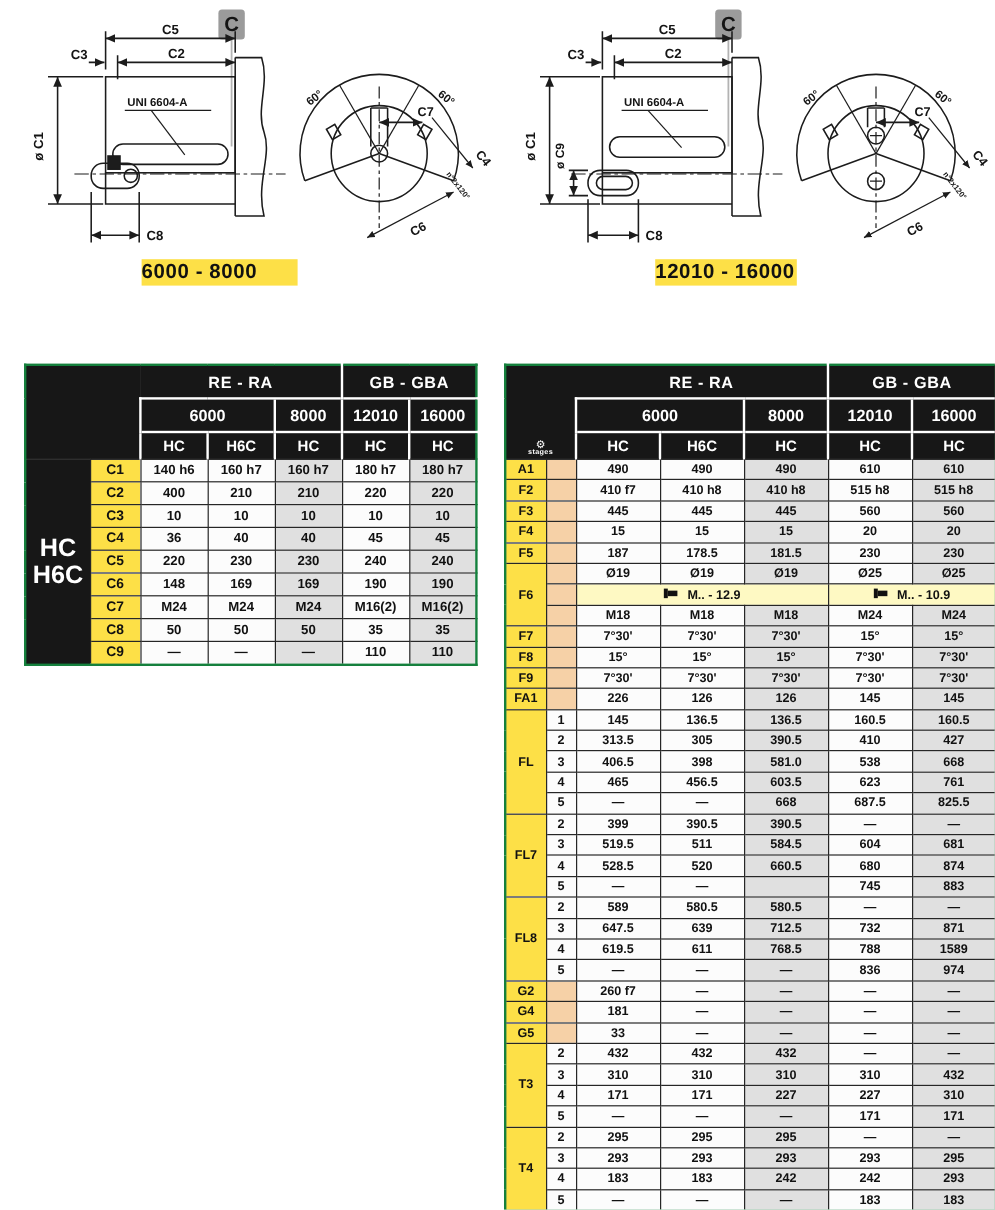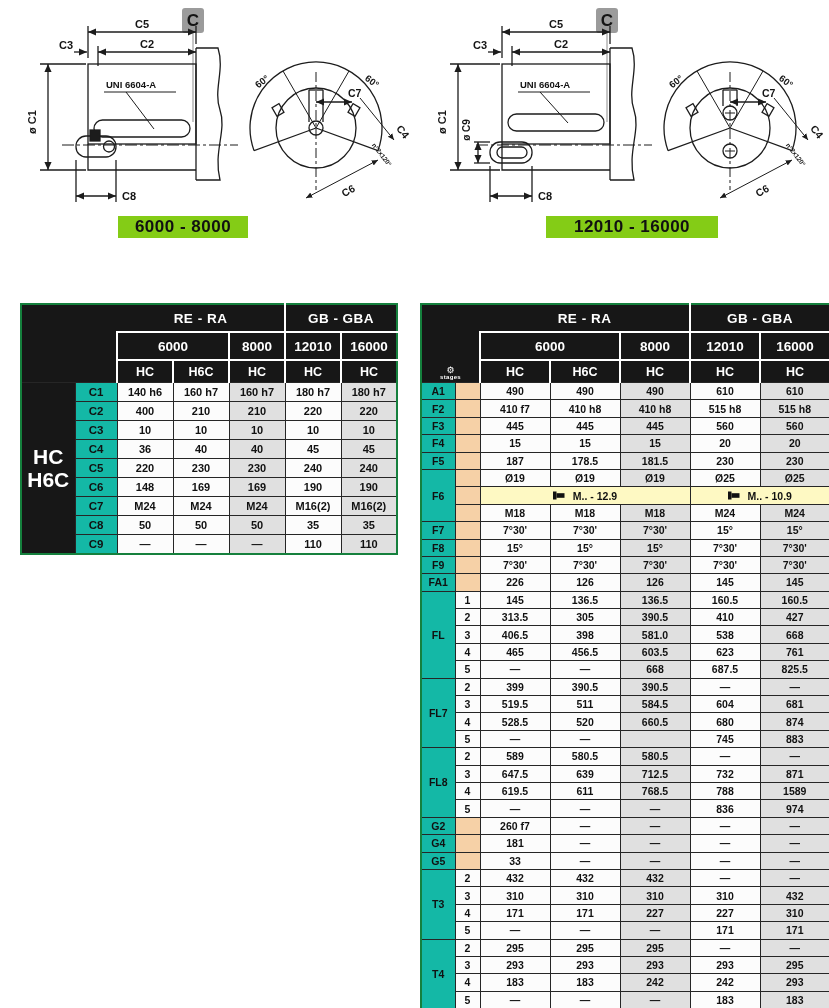--- a/index.html
+++ b/index.html
@@ -7,25 +7,25 @@
     width:829px;height:1008px;overflow:hidden;position:relative;
     background:#ffffff;font-family:"Liberation Sans",sans-serif;color:#111;
   }
   
   .dwg{position:absolute;top:2px;}
   #dwgL{left:6px;}
   #dwgR{left:420px;}
   svg text{font-family:"Liberation Sans",sans-serif;font-weight:bold;fill:#141414;}
   .badge{
     position:absolute;top:216px;height:22px;line-height:22px;
-    background:#84cc16;color:#111;font-weight:bold;font-size:17px;
-    text-align:center;letter-spacing:.5px;
+    background:#fde047;color:#111;font-weight:bold;font-size:17px;
+    text-align:left;letter-spacing:.5px;
   }
   #badgeL{left:118px;width:130px;}
-  #badgeR{left:546px;width:172px;}
+  #badgeR{left:546px;width:118px;}
 
   
   table.spec{position:absolute;border-collapse:collapse;table-layout:fixed;border:2px solid #15803d;}
   #ltbl{left:20px;top:303px;width:376px;}
   #rtbl{left:420px;top:303px;width:409px;}
   thead{background:#171717;}
   thead th{background:#171717;color:#fff;border:0;padding:0;text-align:center;vertical-align:middle;}
   th.corner{background:#171717;}
   th.gh{font-size:13.5px;height:26px;letter-spacing:.5px;}
   th.sh{font-size:13.5px;height:26px;margin-left:26px;}
@@ -34,21 +34,21 @@
   .wt{border-top:2px solid #fff !important;}
   th.stg-hd{height:21px;vertical-align:bottom;padding-bottom:1px;}
   .gear{display:block;font-size:9px;line-height:8px;color:#fff;font-weight:normal;}
   .stg-txt{display:block;font-size:6px;line-height:7px;color:#fff;font-weight:bold;letter-spacing:.3px;}
   tbody td{
     border:1px solid #262626;padding:0;text-align:center;vertical-align:middle;
     white-space:nowrap;overflow:hidden;font-weight:bold;
   }
   #ltbl tbody td{height:18px;font-size:11px;}
   #rtbl tbody td{height:16.4px;font-size:10.5px;}
-  td.lbl{background:#14b8a6;font-size:10.5px;}
+  td.lbl{background:#fde047;font-size:10.5px;}
   #ltbl td.lbl{font-size:11.5px;}
   td.val{background:#fcfcfc;}
   td.val.shade{background:#e0e0e0;}
   td.stage{background:#fcfcfc;font-size:10px;}
   td.stage.empty{background:#f6d1a7;}
   td.side{background:#171717;color:#fff;}
   td.side div{font-size:21px;line-height:23px;font-weight:bold;}
   td.merged{background:#fef9c3;font-size:9.5px;}
   td.merged .bolt{display:inline-block;vertical-align:middle;margin-right:8px;}
   td.merged .mtxt{display:inline-block;vertical-align:middle;}

